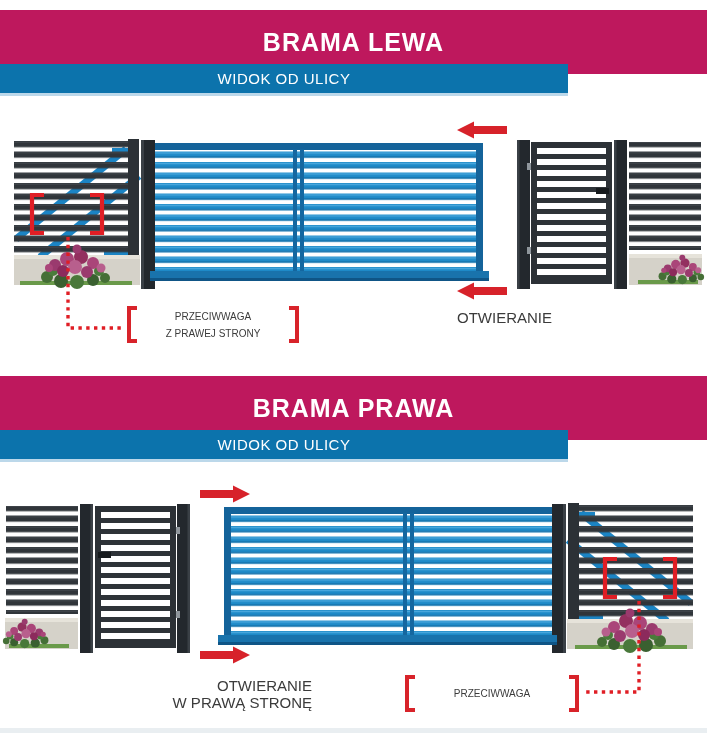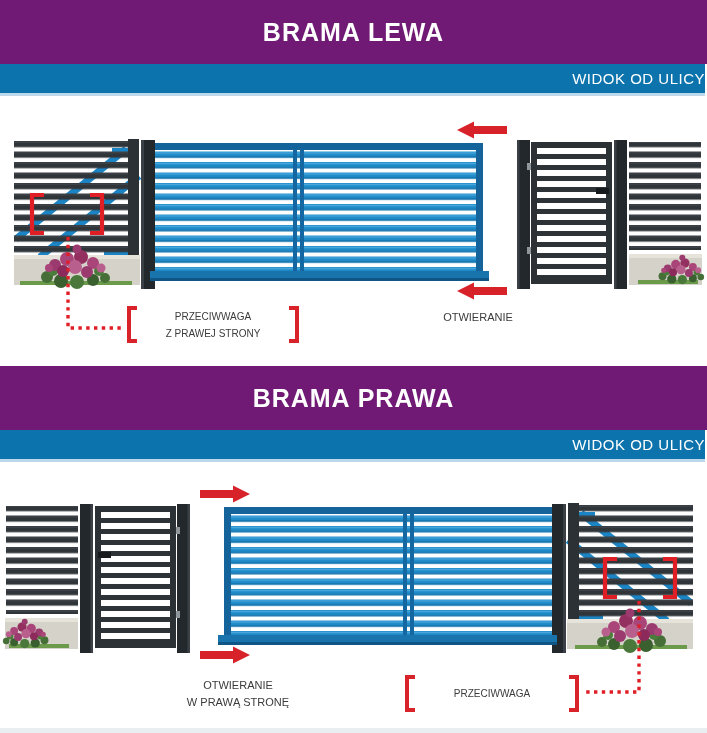--- a/index.html
+++ b/index.html
@@ -3,49 +3,49 @@
 <meta charset="utf-8">
 <style>
   html,body{margin:0;padding:0;background:#ffffff;}
   .page{
     position:relative;width:707px;height:733px;overflow:hidden;
     background:#ffffff;
     font-family:"Liberation Sans","DejaVu Sans",sans-serif;
   }
   .titlebar{
     position:absolute;left:0;width:707px;height:64px;
-    background:#701a75;display:flex;align-items:center;justify-content:center;
+    background:#be185d;display:flex;align-items:center;justify-content:center;margin-top:10px;
   }
   .titlebar .t{
     color:#ffffff;font-size:25px;font-weight:700;letter-spacing:1px;
   }
   .subbar{
-    position:absolute;left:0;width:705px;height:29px;
+    position:absolute;left:0;width:568px;height:29px;
     background:#0c73ac;border-bottom:3px solid #bcd8ea;
-    display:flex;align-items:center;justify-content:flex-end;
+    display:flex;align-items:center;justify-content:center;
   }
   .subbar .s{color:#ffffff;font-size:15px;letter-spacing:0.5px;}
   .bar1{top:0;}
   .band1{top:64px;}
   .bar2{top:366px;justify-content:center;}
   .band2{top:430px;}
   .diagram{position:absolute;left:0;}
   .dg1{top:99px;}
   .dg2{top:460px;}
   .callout{
     position:absolute;display:flex;align-items:center;
     color:#3b3b3b;font-size:10px;line-height:17px;
   }
   .cb-text{flex:1;text-align:center;white-space:nowrap;padding:0 6px;}
   .cb-br{width:10px;height:37px;box-sizing:border-box;}
   .cb-br.l{border:4px solid #d8232a;border-right:none;}
   .cb-br.r{border:4px solid #d8232a;border-left:none;}
   .opening{
-    position:absolute;text-align:center;color:#3b3b3b;
-    font-size:11px;line-height:17px;white-space:nowrap;
+    position:absolute;text-align:right;color:#3b3b3b;
+    font-size:15px;line-height:17px;white-space:nowrap;
   }
   .opening span,.cb-text span{display:block;}
   .bottom-strip{
     position:absolute;left:0;bottom:0;width:707px;height:5px;background:#e9eef1;
   }
 </style>
 </head>
 <body>
 
 <div class="page">

